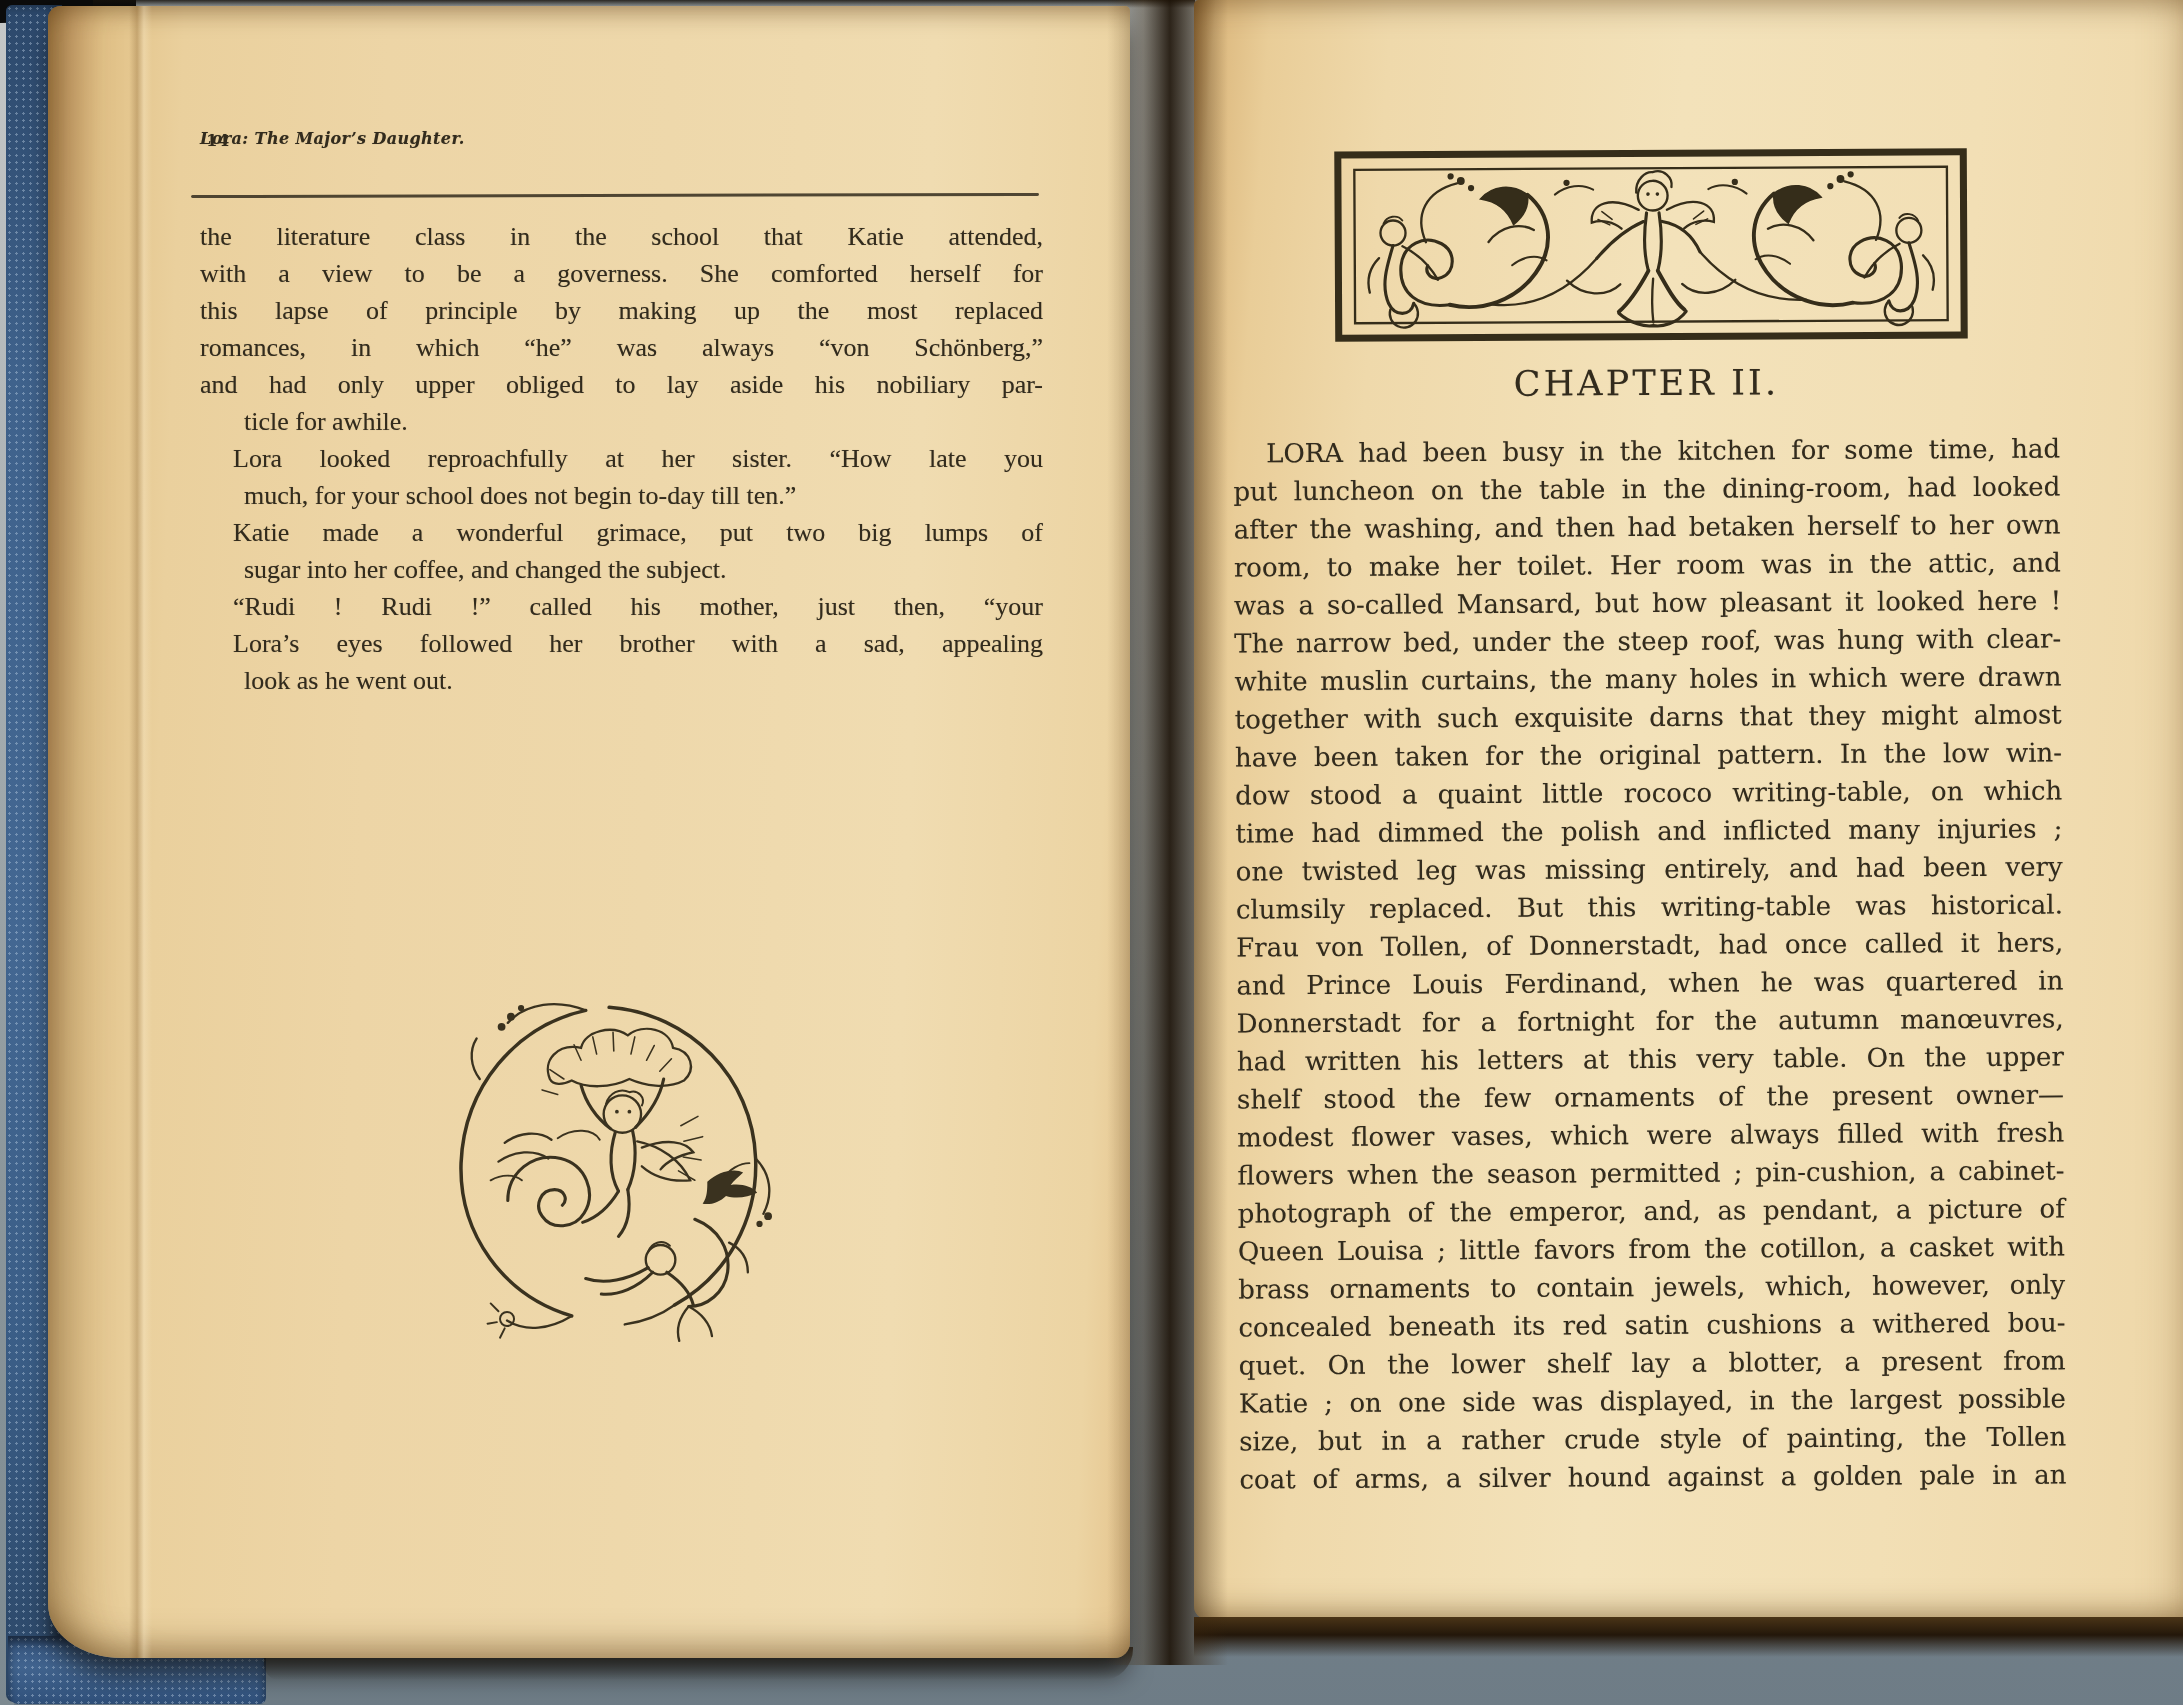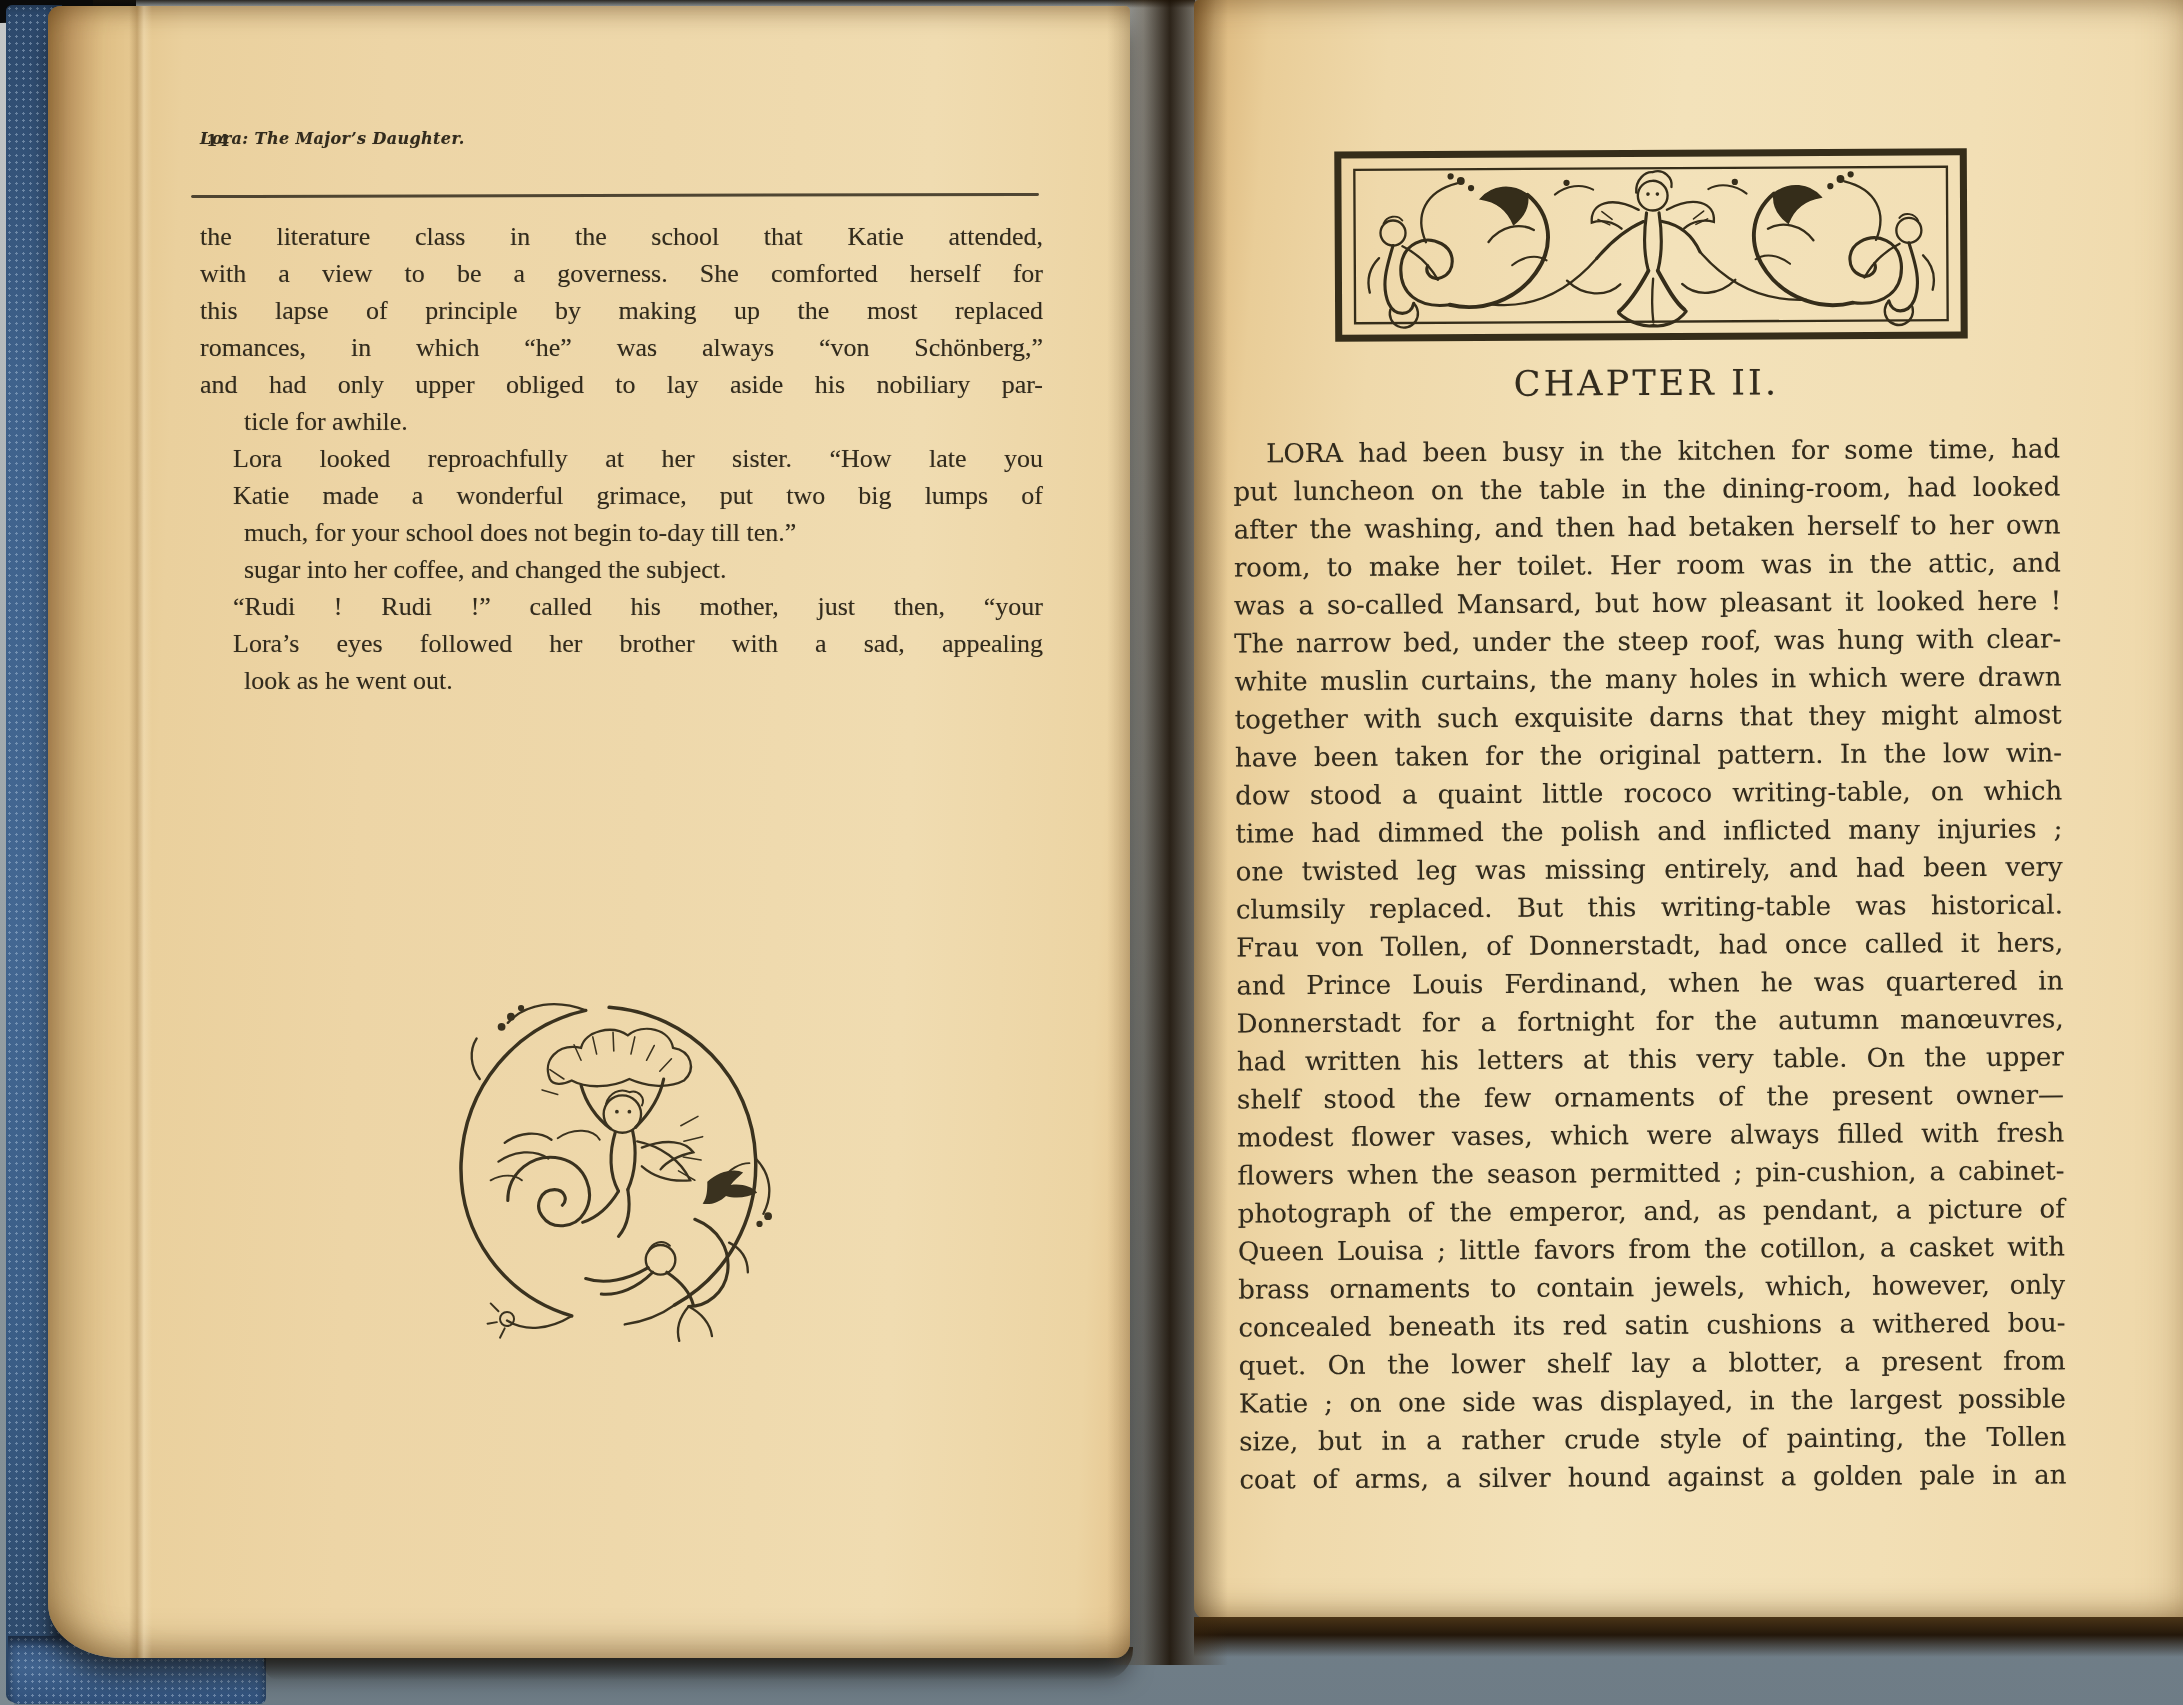--- a/index.html
+++ b/index.html
@@ -88,22 +88,22 @@
 </div>
 <div class="abs lp-rule"></div>
 <div class="abs lp-body bodytext ink">
     <div class="line">the literature class in the school that Katie attended,</div>
     <div class="line">with a view to be a governess.  She comforted herself for</div>
     <div class="line">this lapse of principle by making up the most replaced</div>
     <div class="line">romances, in which “he” was always “von Schönberg,”</div>
     <div class="line">and had only upper obliged to lay aside his nobiliary par-</div>
     <div class="line noj">ticle for awhile.</div>
     <div class="line indent">Lora looked reproachfully at her sister.  “How late you</div>
+    <div class="line noj">much, for your school does not begin to-day till ten.”</div>
     <div class="line indent">Katie made a wonderful grimace, put two big lumps of</div>
-    <div class="line noj">much, for your school does not begin to-day till ten.”</div>
     <div class="line noj">sugar into her coffee, and changed the subject.</div>
     <div class="line indent">“Rudi !  Rudi !” called his mother, just then, “your</div>
     <div class="line indent">Lora’s eyes followed her brother with a sad, appealing</div>
     <div class="line noj">look as he went out.</div>
   </div>
 
 <div class="abs vignette">
   <svg viewBox="0 0 444 480">
     <g stroke="#3a321f" fill="none" stroke-linecap="round">
       <g>

